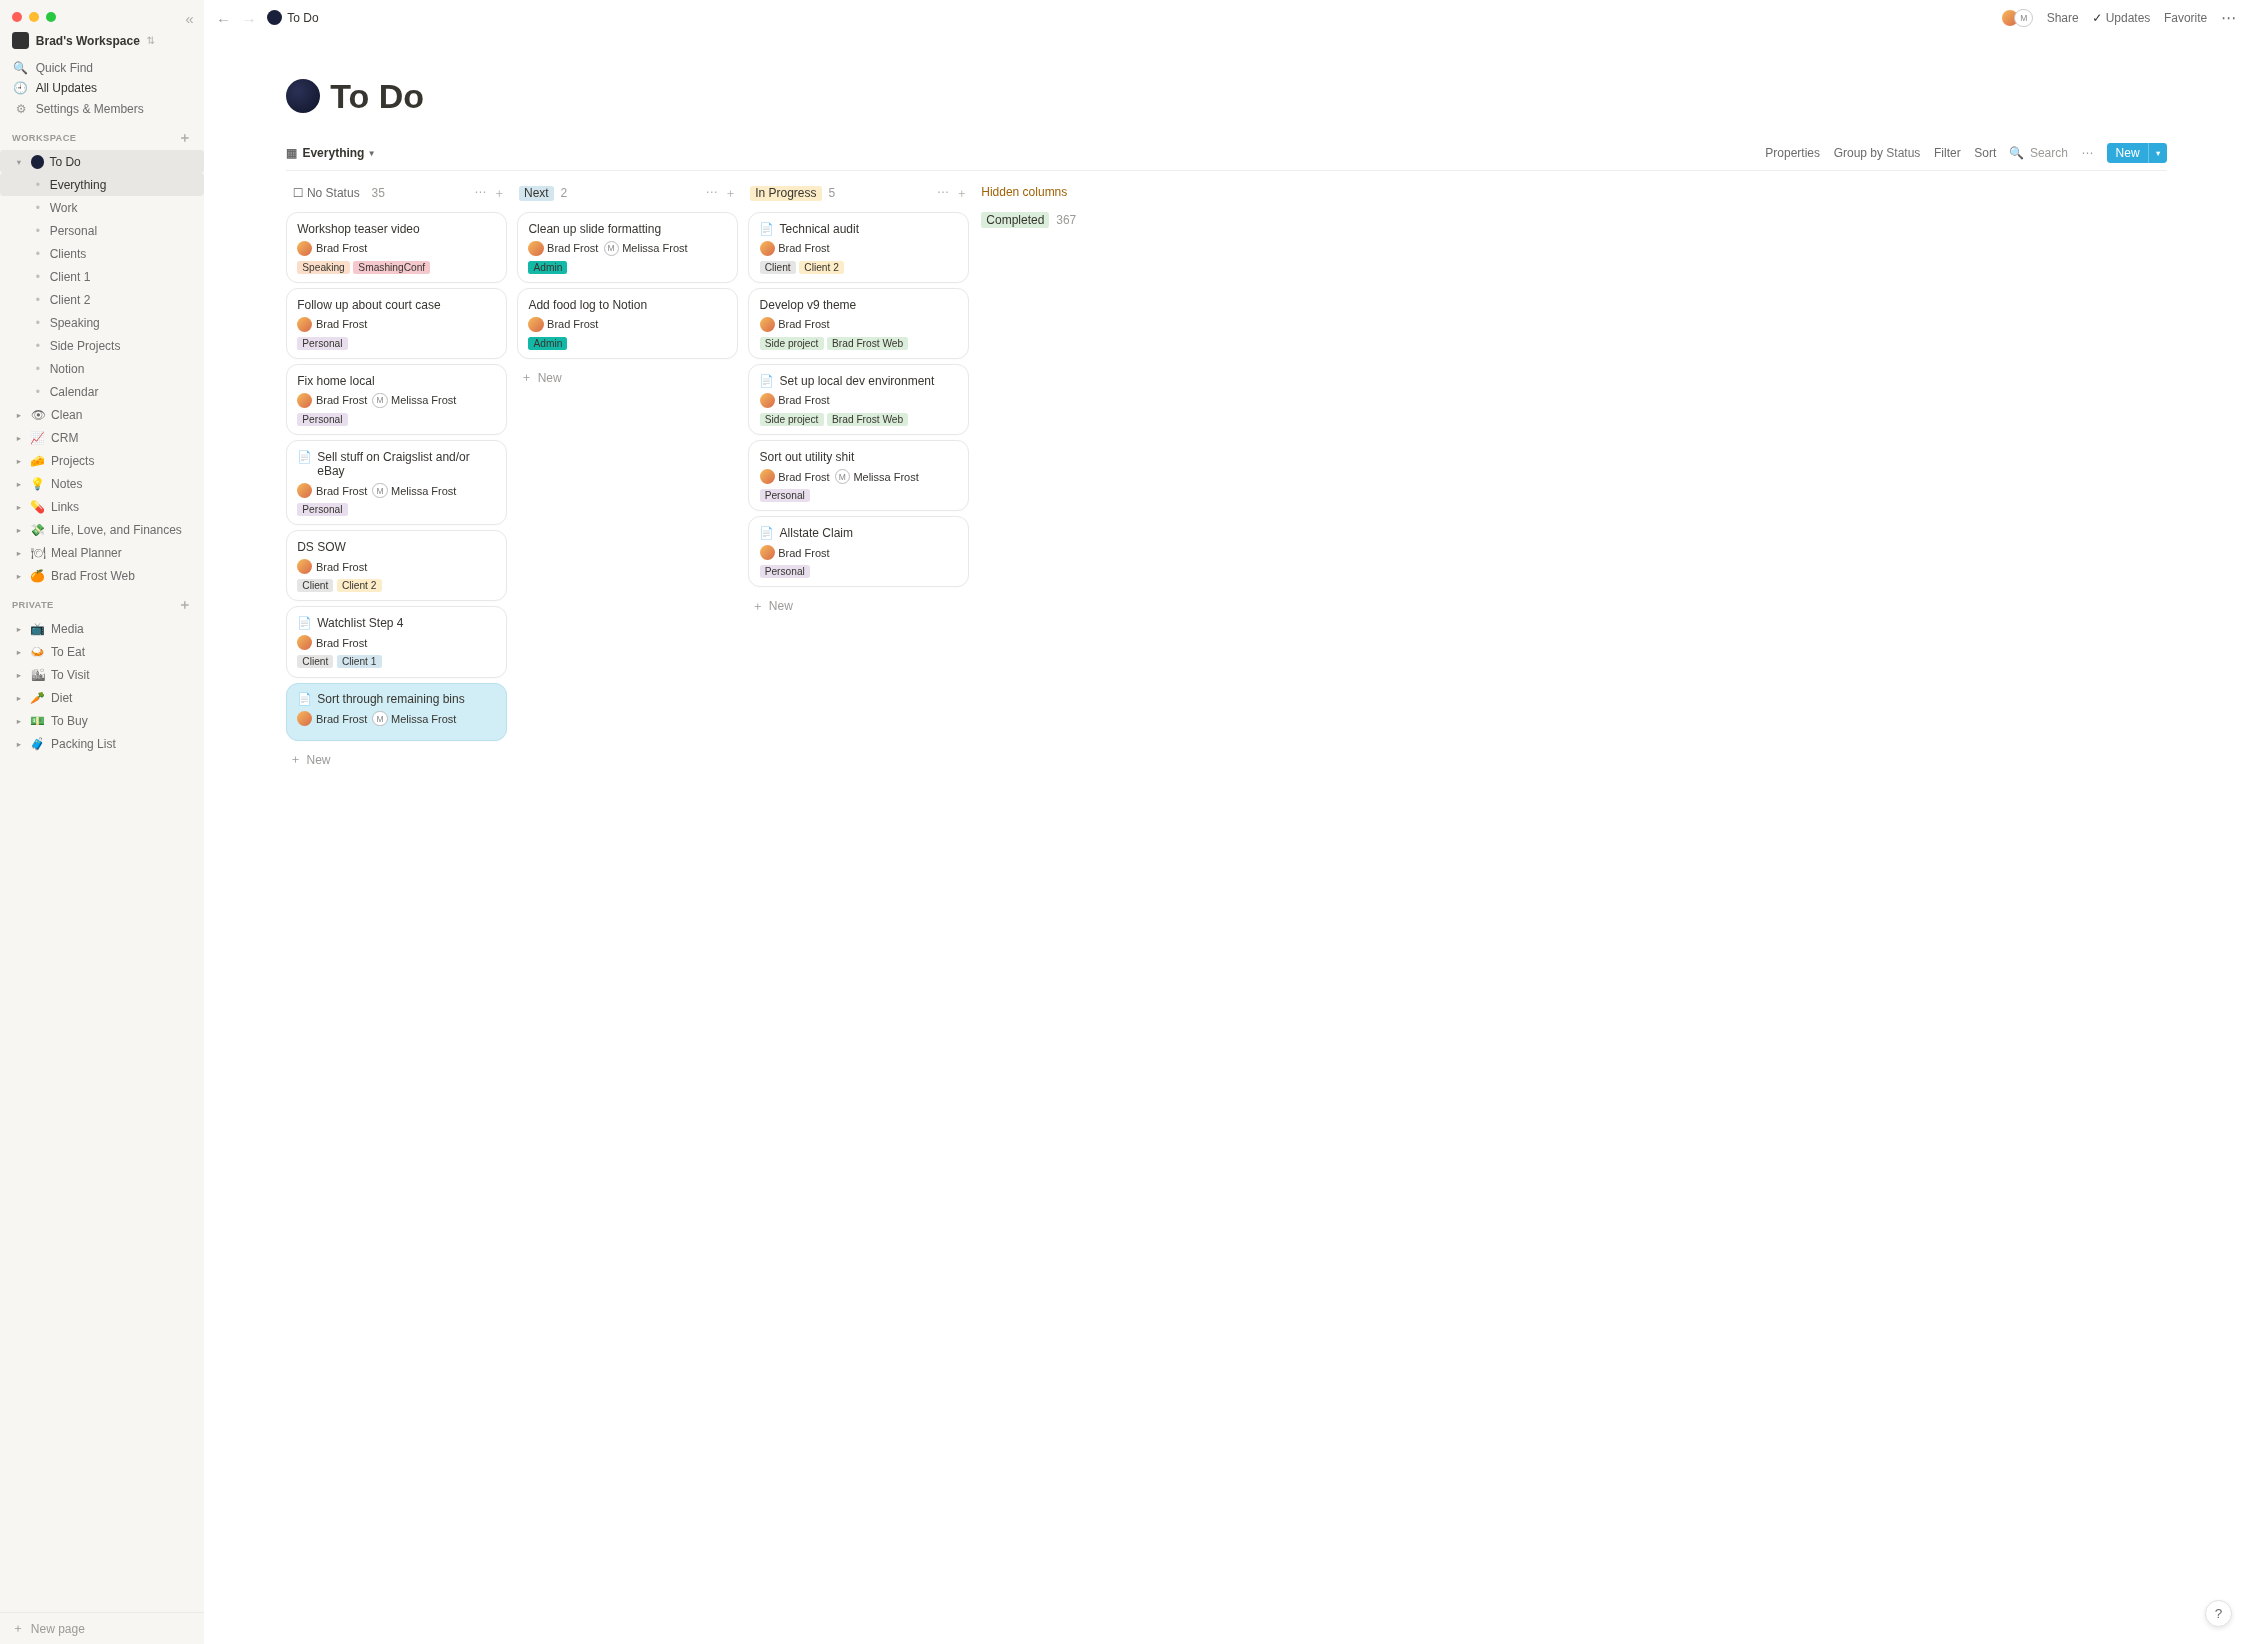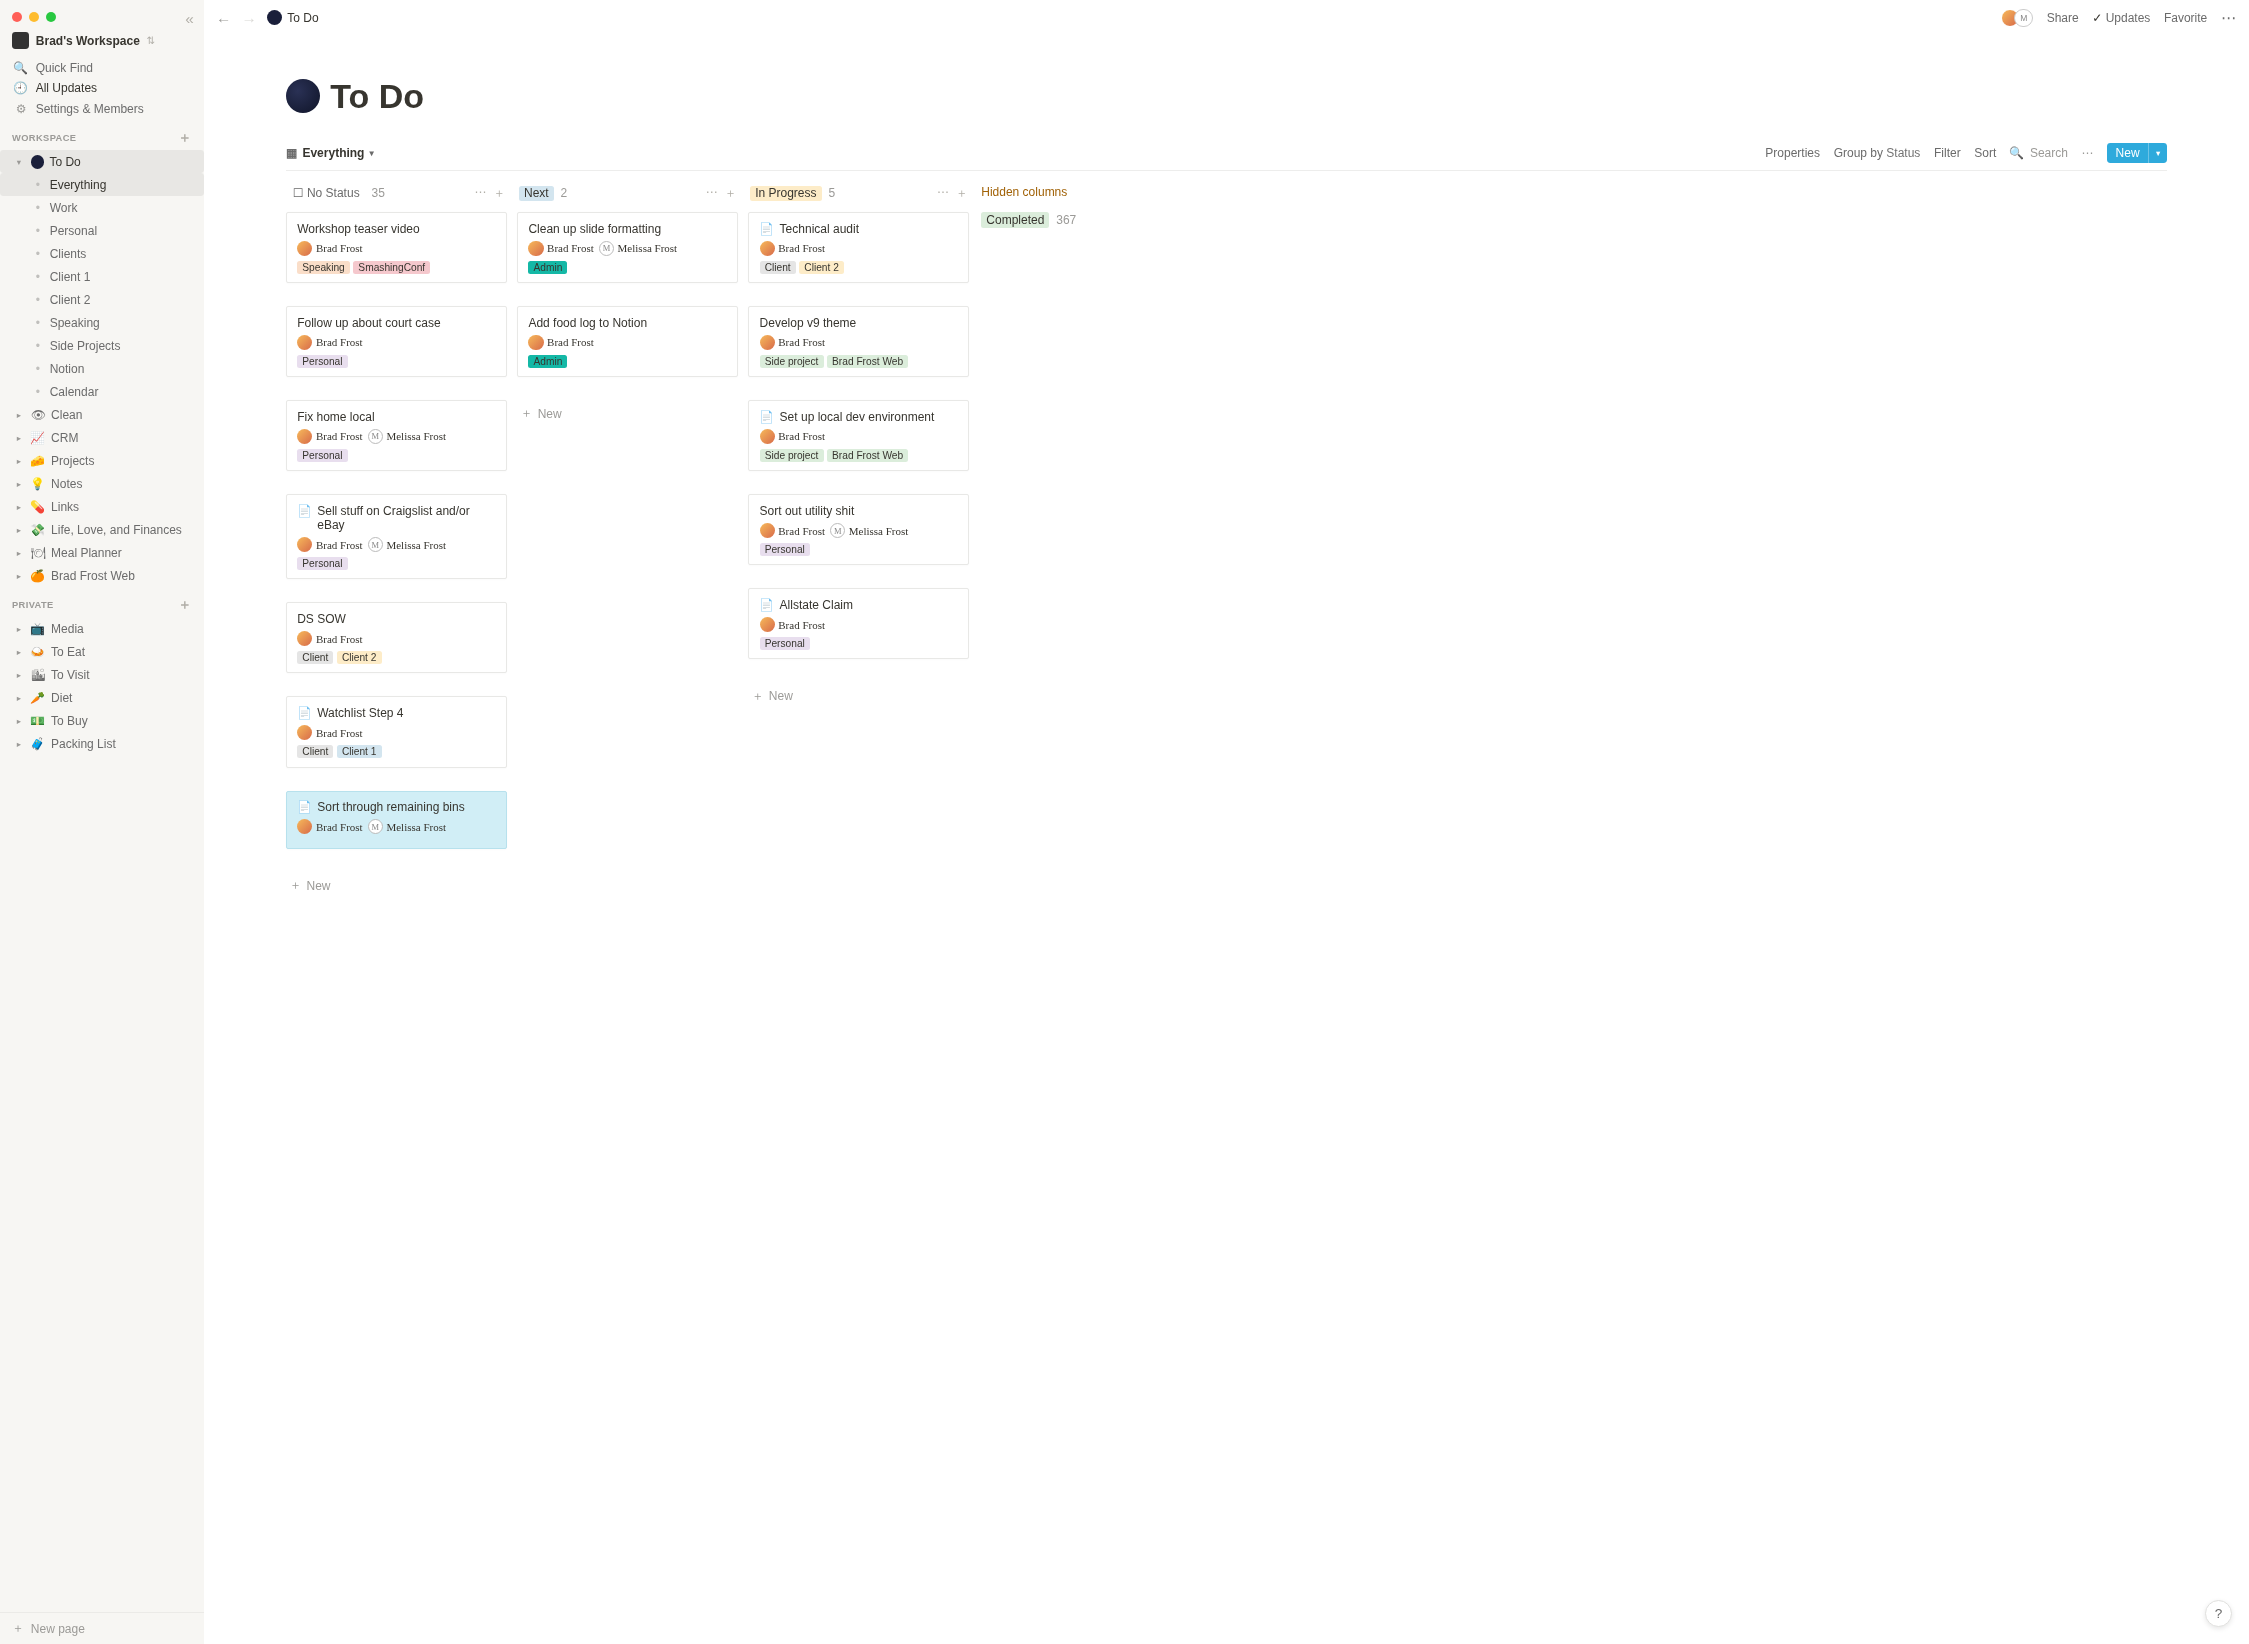--- a/index.html
+++ b/index.html
@@ -79,25 +79,25 @@
 .col-header { display: flex; align-items: center; gap: 6.8px; padding: 3.4px 1.7px; margin-bottom: 6.8px; }
 .col-tag { padding: 0.8px 5.1px; border-radius: 2.5px; font-size: 12px; display:inline-flex; align-items:center; gap:3.4px; }
 .col-tag.nostatus { color: #6b6b6b; }
 .col-tag.next { background: #d3e5ef; }
 .col-tag.inprogress { background: #fdecc8; }
 .col-tag.completed { background: #dbeddb; }
 .col-count { color: #9b9a97; font-size: 12px; }
 .col-actions { margin-left: auto; display: flex; gap: 6.8px; color: #b1aea7; }
 .hidden-cols { color: #a16207; font-size: 12px; padding: 3.4px 1.7px; margin-bottom:6.8px; }
 
-.card { background: #fff; border: 0.8px solid #e8e8e6; border-radius: 2px; padding: 8.5px 10.2px; margin-bottom: 23px; cursor: pointer; box-shadow: 0 0.8px 1.7px rgba(0,0,0,0.02); }
+.card { background: #fff; border: 0.8px solid #e8e8e6; border-radius: 12px; padding: 8.5px 10.2px; margin-bottom: 5px; cursor: pointer; box-shadow: 0 0.8px 1.7px rgba(0,0,0,0.02); }
 .card.highlighted { background: #d1eef6; border-color:#b7e1ed; }
 .card-title { font-size: 12px; font-weight: 500; margin-bottom: 5.1px; display:flex; align-items:flex-start; gap:5.1px; }
 .card-doc-icon { color:#9b9a97; font-size:12px; flex-shrink:0; }
-.card-people { display: flex; align-items: flex-end; gap: 5.1px; margin-bottom: 5.1px; flex-wrap:wrap;font-family:Liberation Serif, serif; }
+.card-people { display: flex; align-items: flex-end; gap: 5.1px; margin-bottom: 5.1px; flex-wrap:wrap; }
 .person { display: flex; align-items: center; gap: 3.4px; font-size: 11px; color: #37352f; }
 .person-avatar { width: 15.3px; height: 15.3px; border-radius: 50%; display:inline-flex; align-items:center; justify-content:center; font-size:7.6px; }
 .person-avatar.brad { background: linear-gradient(135deg,#f7ba5a,#d76a4a); }
 .person-avatar.m { background:#fff; border:0.8px solid #bbb; color:#888; font-size:8.5px; }
 .card-tags { display: flex; flex-wrap: wrap; gap: 3.4px; }
 .tag { padding: 0.8px 5.1px; border-radius: 2.5px; font-size: 10.2px; }
 .tag-speaking { background: #fadec9; }
 .tag-smashing { background: #f5c8cd; }
 .tag-personal { background: #e8deee; }
 .tag-client { background: #e5e5e5; }

